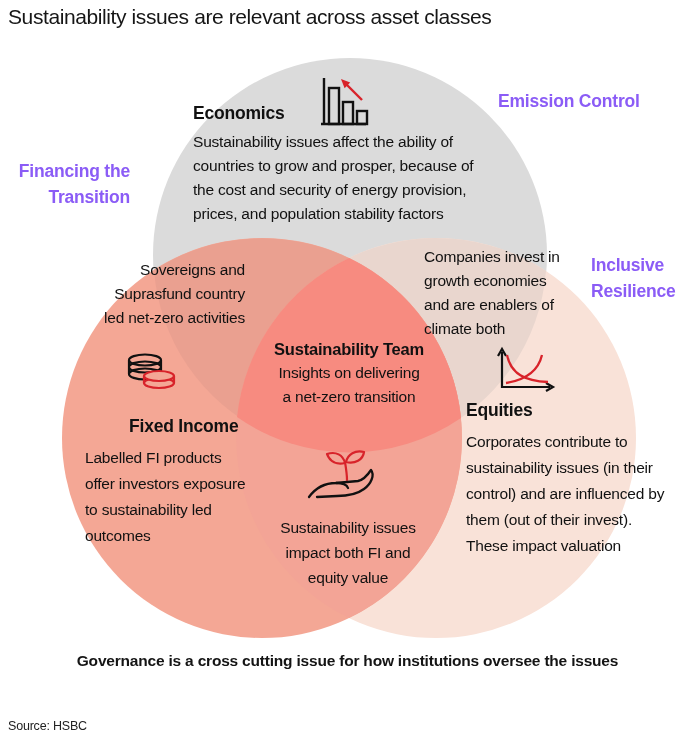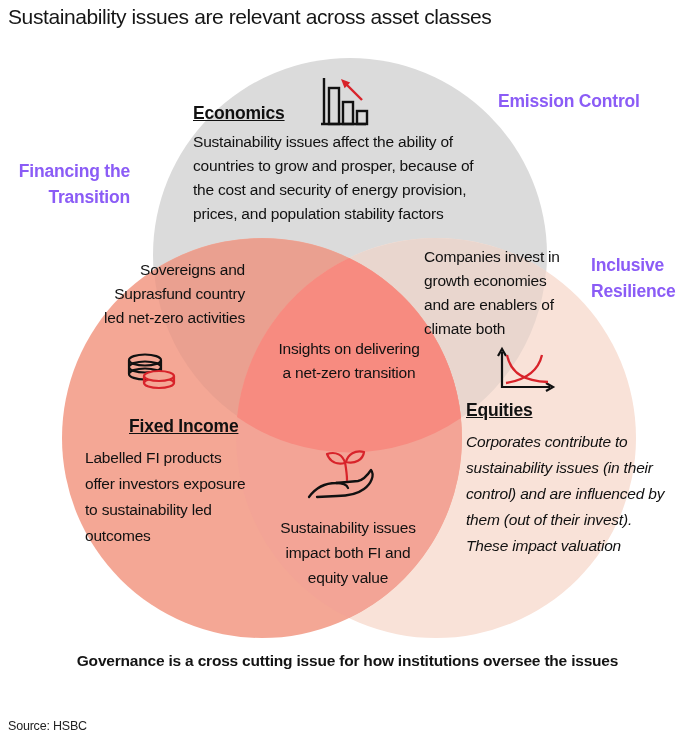--- a/index.html
+++ b/index.html
@@ -8,32 +8,32 @@
     font-family:"Liberation Sans",sans-serif;color:#141414;
   }
   #venn-svg{position:absolute;left:0;top:0;z-index:0;}
   .icon-svg{position:absolute;z-index:2;}
   .txt{position:absolute;z-index:3;letter-spacing:-0.2px;}
   #page-title{left:8px;top:5px;font-size:21px;letter-spacing:-0.4px;color:#161616;}
   .outer-label{font-size:17.5px;font-weight:700;color:#8b5cf6;line-height:26px;}
   #label-financing{left:8px;top:158px;width:122px;text-align:right;}
   #label-emission{left:498px;top:88px;}
   #label-inclusive{left:591px;top:252px;}
-  .heading{font-size:17.5px;font-weight:700;color:#111;text-decoration:underline;}
+  .heading{font-size:17.5px;font-weight:700;color:#111;}
   .body{font-size:15.5px;color:#111;}
   #econ-heading{left:193px;top:103px;}
   #econ-body{left:193px;top:130px;line-height:24px;}
   #sovereigns-text{left:55px;top:258px;width:190px;text-align:right;line-height:24px;}
   #companies-text{left:424px;top:245px;line-height:24px;}
   #center-block{left:238px;top:337px;width:222px;text-align:center;line-height:24px;}
   #center-heading{font-size:16.5px;}
   #fi-heading{left:85px;top:416px;margin-left:44px;}
   #fi-body{left:85px;top:445px;line-height:26px;}
   #eq-heading{left:466px;top:400px;}
-  #eq-body{left:466px;top:429px;line-height:26px;font-style:italic;}
+  #eq-body{left:466px;top:429px;line-height:26px;}
   #fieq-text{left:247px;top:515px;width:202px;text-align:center;line-height:25px;}
   #governance-note{left:0;top:652px;width:695px;text-align:center;font-size:15.5px;font-weight:700;}
   #source-line{left:8px;top:719px;font-size:12.5px;color:#222;}
 </style>
 </head>
 <body>
 
 <div id="canvas">
 
   <svg id="venn-svg" width="695" height="740" viewBox="0 0 695 740">
@@ -82,20 +82,21 @@
   </div>
 
   <div id="companies-text" class="txt body">
     <div>Companies invest in</div>
     <div>growth economies</div>
     <div>and are enablers of</div>
     <div>climate both</div>
   </div>
 
   <div id="center-block" class="txt body">
+    <div id="center-heading" class="heading">Sustainability Team</div>
     <div>Insights on delivering</div>
     <div>a net-zero transition</div>
   </div>
 
   <svg class="icon-svg" style="left:123px;top:350px;" width="62" height="48" viewBox="0 0 62 48">
     <g stroke="#111" stroke-width="2.2" fill="none">
       <path d="M6 10 V24 M38 10 V24"></path>
       <ellipse cx="22" cy="24" rx="16" ry="5.5"></ellipse>
       <ellipse cx="22" cy="17" rx="16" ry="5.5"></ellipse>
       <ellipse cx="22" cy="10" rx="16" ry="5.5"></ellipse>

